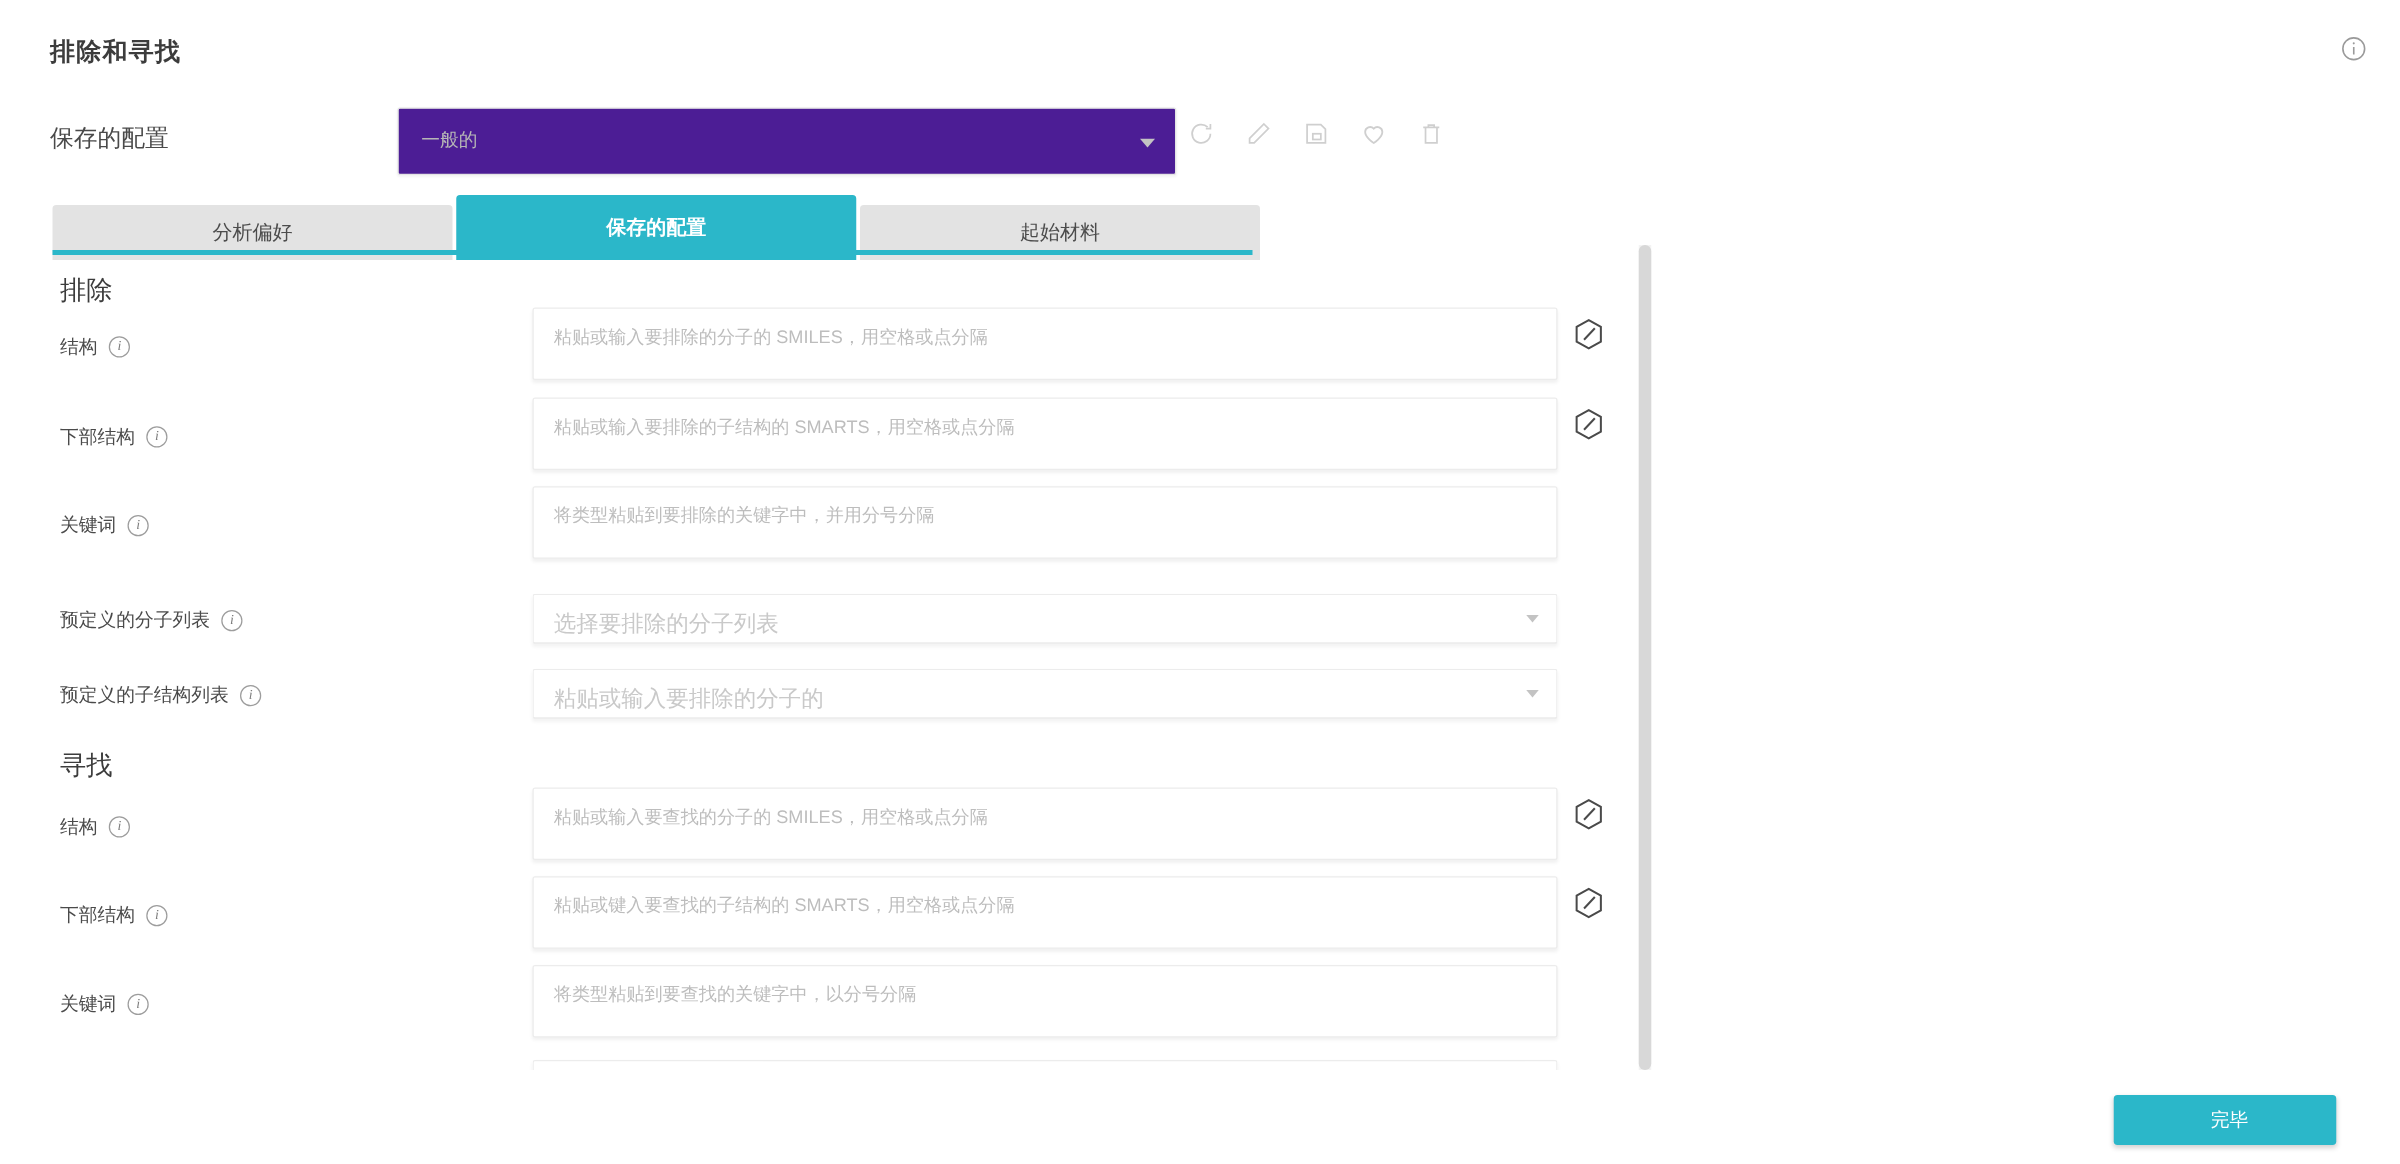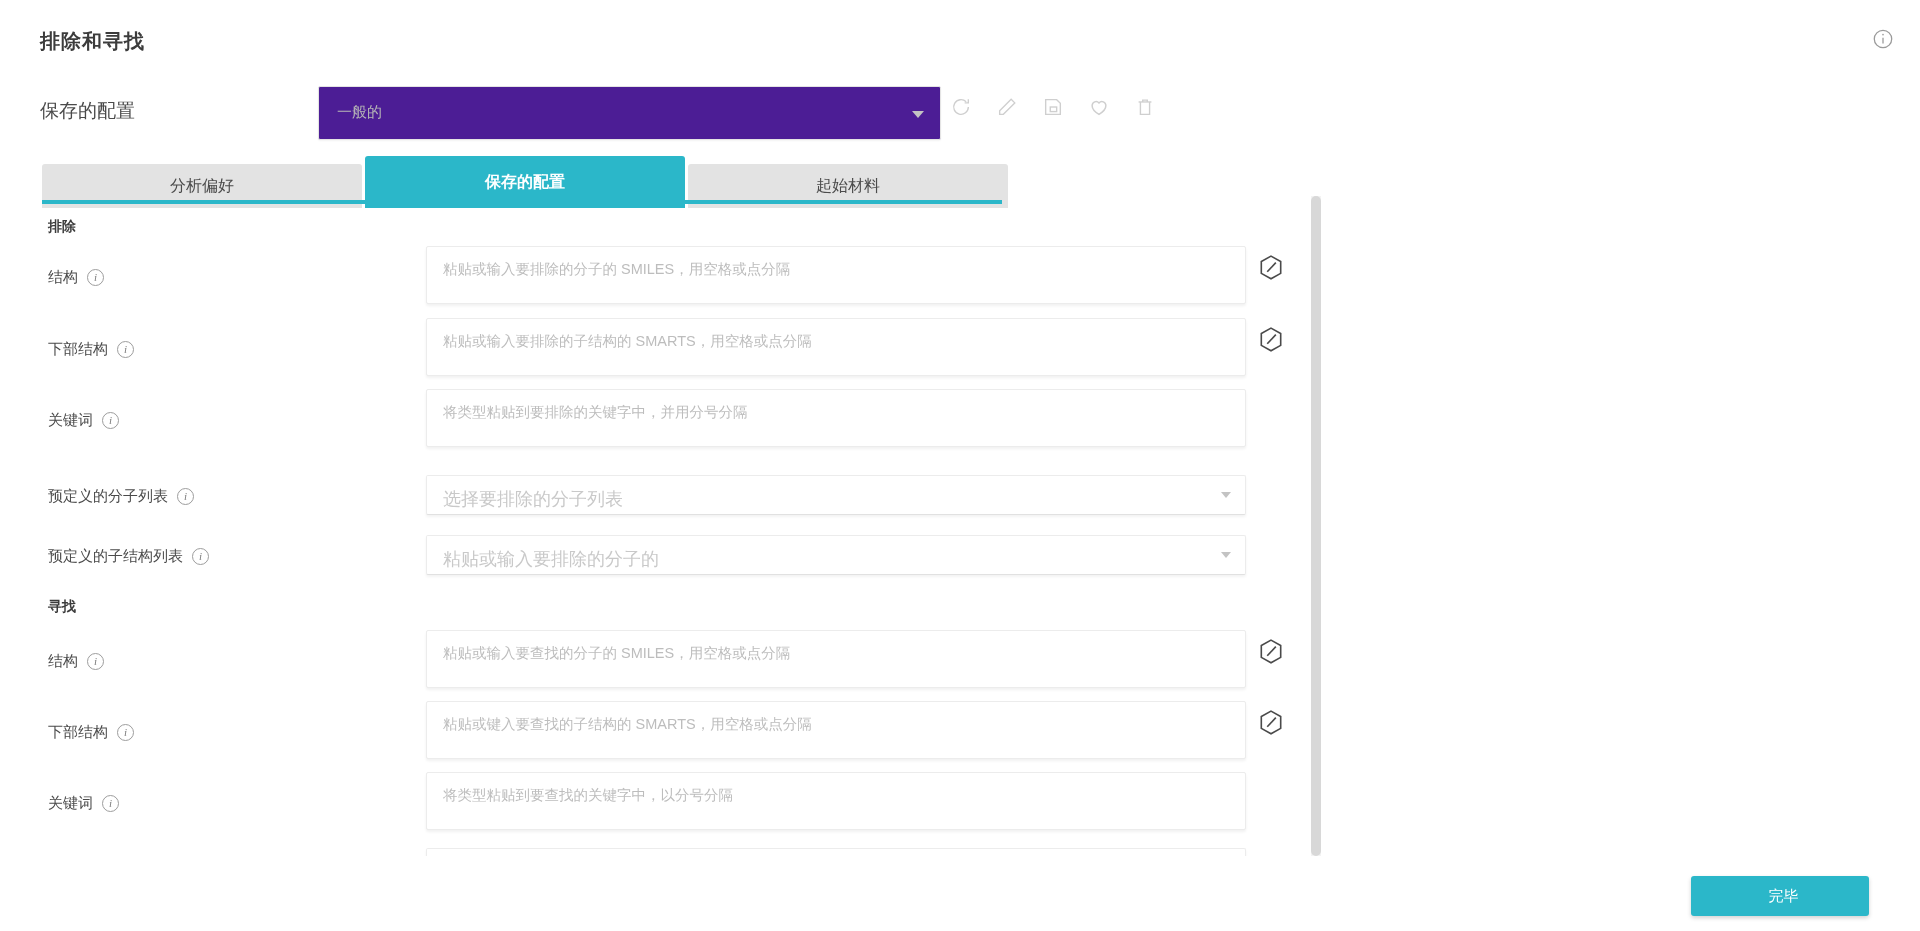--- a/index.html
+++ b/index.html
@@ -124,22 +124,22 @@
   .content {
     position: absolute;
     left: 0; top: 208px;
     width: 1320px;
     height: 648px;
     overflow: hidden;
   }
   .section-title {
     position: absolute;
     left: 48px;
-    font-size: 14px;
-    font-weight: bold;
+    font-size: 21px;
+    font-weight: normal;
     color: #3c3c3c;
   }
   .field-label {
     position: absolute;
     left: 48px;
     font-size: 15px;
     color: #4a4a4a;
     display: flex;
     align-items: center;
     gap: 9px;

